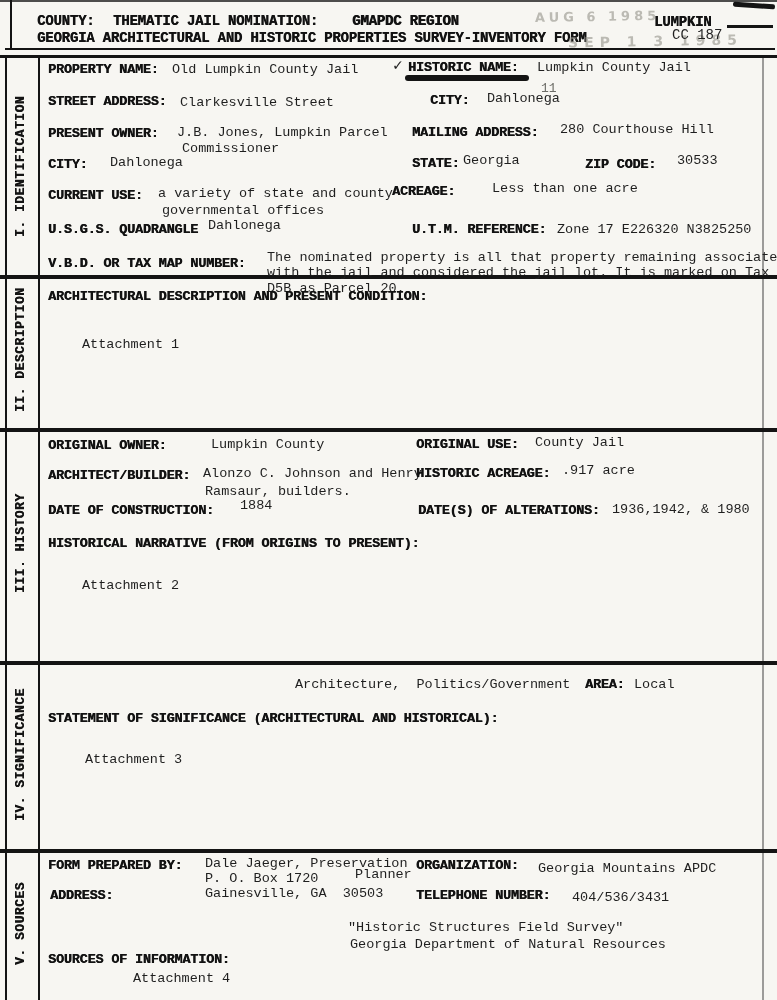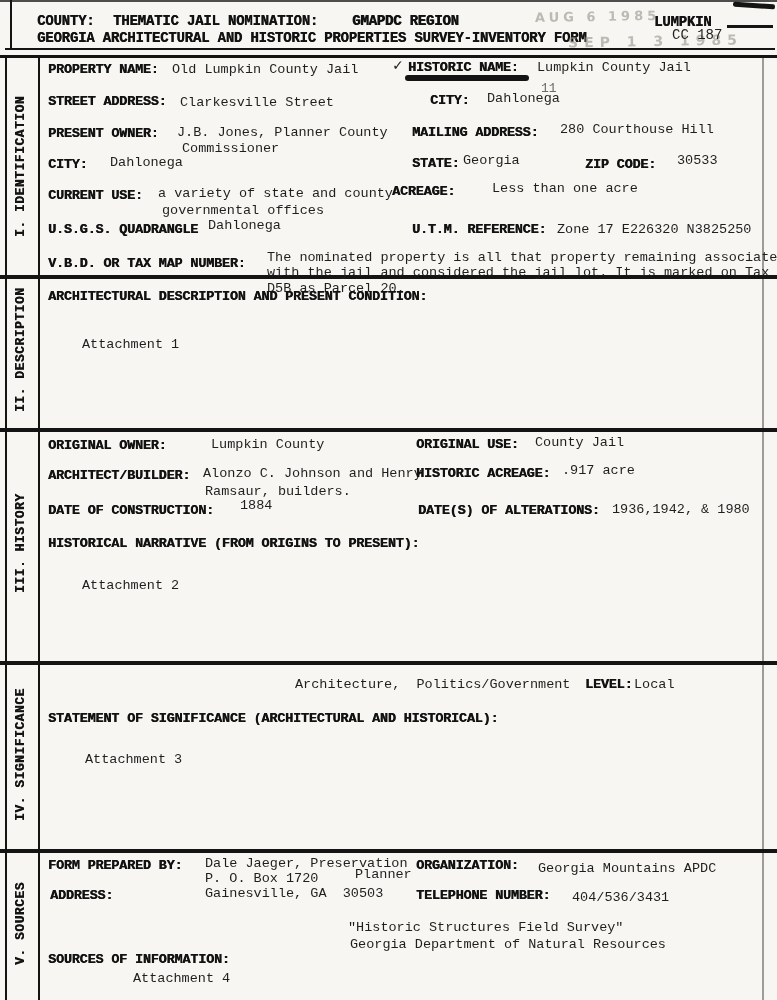--- a/index.html
+++ b/index.html
@@ -58,21 +58,21 @@
   <div class="ln" style="left:405px;top:75px;width:124px;height:6px;border-radius:3px"></div>
   <span class="t" style="left:537px;top:60px">Lumpkin County Jail</span>
   <span class="t faint" style="left:541px;top:82px;font-size:13px">11</span>
 
   <span class="t lbl" style="left:48px;top:94px">STREET ADDRESS:</span>
   <span class="t" style="left:180px;top:95px">Clarkesville Street</span>
   <span class="t lbl" style="left:430px;top:93px">CITY:</span>
   <span class="t" style="left:487px;top:91px">Dahlonega</span>
 
   <span class="t lbl" style="left:48px;top:126px">PRESENT OWNER:</span>
-  <span class="t" style="left:177px;top:125px">J.B. Jones, Planner County</span>
+  <span class="t" style="left:177px;top:125px">J.B. Jones, Lumpkin Parcel</span>
   <span class="t" style="left:182px;top:141px">Commissioner</span>
   <span class="t lbl" style="left:412px;top:125px">MAILING ADDRESS:</span>
   <span class="t" style="left:560px;top:122px">280 Courthouse Hill</span>
 
   <span class="t lbl" style="left:48px;top:157px">CITY:</span>
   <span class="t" style="left:110px;top:155px">Dahlonega</span>
   <span class="t lbl" style="left:412px;top:156px">STATE:</span>
   <span class="t" style="left:463px;top:153px">Georgia</span>
   <span class="t lbl" style="left:585px;top:157px">ZIP CODE:</span>
   <span class="t" style="left:677px;top:153px">30533</span>
@@ -109,21 +109,21 @@
 
   <span class="t lbl" style="left:48px;top:503px">DATE OF CONSTRUCTION:</span>
   <span class="t" style="left:240px;top:498px">1884</span>
   <span class="t lbl" style="left:418px;top:503px">DATE(S) OF ALTERATIONS:</span>
   <span class="t" style="left:612px;top:502px">1936,1942, &amp; 1980</span>
 
   <span class="t lbl" style="left:48px;top:536px">HISTORICAL NARRATIVE (FROM ORIGINS TO PRESENT):</span>
   <span class="t" style="left:82px;top:578px">Attachment 2</span>
 
   <span class="t" style="left:295px;top:677px">Architecture,  Politics/Government</span>
-  <span class="t lbl" style="left:585px;top:677px">LEVEL:</span>
+  <span class="t lbl" style="left:585px;top:677px">AREA:</span>
   <span class="t" style="left:634px;top:677px">Local</span>
   <span class="t lbl" style="left:48px;top:711px">STATEMENT OF SIGNIFICANCE (ARCHITECTURAL AND HISTORICAL):</span>
   <span class="t" style="left:85px;top:752px">Attachment 3</span>
 
   <span class="t lbl" style="left:48px;top:858px">FORM PREPARED BY:</span>
   <span class="t" style="left:205px;top:856px">Dale Jaeger, Preservation</span>
   <span class="t" style="left:355px;top:867px">Planner</span>
   <span class="t" style="left:205px;top:871px">P. O. Box 1720</span>
   <span class="t lbl" style="left:416px;top:858px">ORGANIZATION:</span>
   <span class="t" style="left:538px;top:861px">Georgia Mountains APDC</span>

